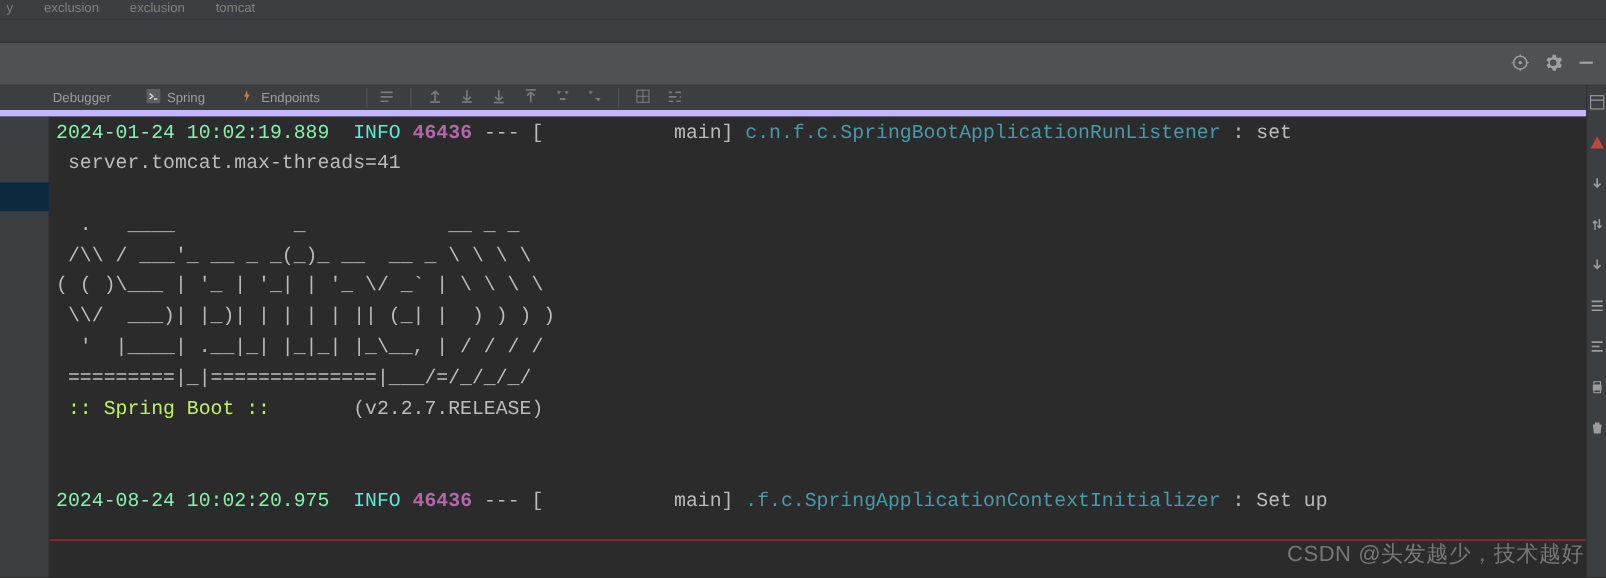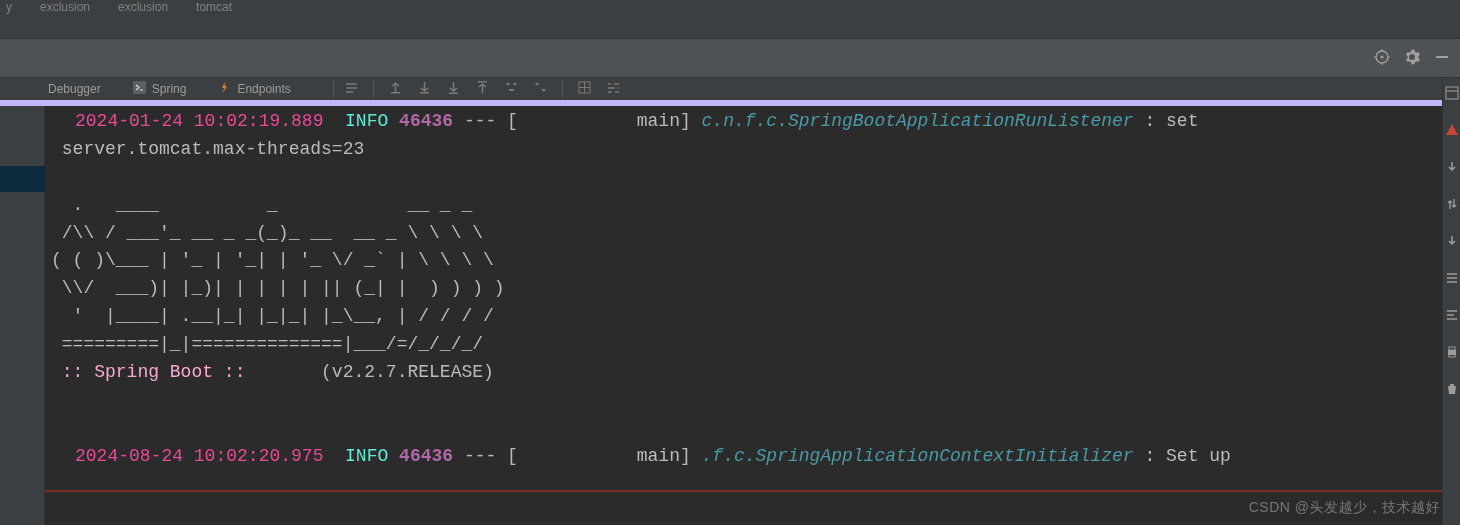--- a/index.html
+++ b/index.html
@@ -91,28 +91,28 @@
     background: #2b2b2b;
     font-family: "Consolas", "Courier New", monospace;
     font-size: 18px;
     line-height: 1.55;
     white-space: pre;
     color: #bbbbbb;
     padding: 2px 6px 0 6px;
     overflow: hidden;
     position: relative;
   }
-  .log-ts    { color: #ec4899; margin-left: 24px; }
+  .log-ts    { color: #86efac; }
   .log-info  { color: #5eead4; }
   .log-pid   { color: #b267a8; font-weight: bold; }
   .log-dash  { color: #bbbbbb; }
   .log-thr   { color: #bbbbbb; text-align: right; }
-  .log-cls   { color: #4a99a6; font-style: italic; }
+  .log-cls   { color: #4a99a6; }
   .log-msg   { color: #bbbbbb; margin-top: 12px; }
-  .log-green { color: #f9a8d4; }
+  .log-green { color: #bef264; }
   .red-line {
     position: absolute;
     left: 45px;
     right: 18px;
     bottom: 33px;
     height: 2px;
     background: #7c2a2a;
   }
   .right-rail {
     width: 18px;
@@ -128,21 +128,21 @@
     right: 0;
     top: 78px;
     bottom: 0;
   }
   .right-rail svg { width: 14px; height: 14px; fill: #9c9c9c; }
   .right-rail .warn svg { fill: #c2453a; }
   .watermark {
     position: absolute;
     right: 20px;
     bottom: 8px;
-    font-size: 14px;
+    font-size: 20px;
     color: rgba(180,180,180,0.55);
     font-family: Arial, sans-serif;
     letter-spacing: 0.5px;
   }
 </style>
 </head>
 <body>
 
 <div class="top-crumbs">
   <span>y</span>
@@ -229,21 +229,21 @@
           <path d="M2 4h3M8 4h5M2 8h7M12 8h1M2 12h4M9 12h4" stroke="#7a7a7a" stroke-width="1.5"></path>
         </svg></span>
   </div>
 </div>
 
 <div class="content-wrap">
   <div class="left-gutter">
     <div class="hl"></div>
   </div>
   <div class="console"><span class="log-ts">2024-01-24 10:02:19.889</span>  <span class="log-info">INFO</span> <span class="log-pid">46436</span><span class="log-dash"> --- [</span><span class="log-thr">           main] </span><span class="log-cls">c.n.f.c.SpringBootApplicationRunListener</span><span class="log-msg"> : set</span>
-<span class="log-msg"> server.tomcat.max-threads=23</span>
+<span class="log-msg"> server.tomcat.max-threads=41</span>
 
 <span>  .   ____          _            __ _ _</span>
 <span> /\\ / ___'_ __ _ _(_)_ __  __ _ \ \ \ \</span>
 <span>( ( )\___ | '_ | '_| | '_ \/ _` | \ \ \ \</span>
 <span> \\/  ___)| |_)| | | | | || (_| |  ) ) ) )</span>
 <span>  '  |____| .__|_| |_|_| |_\__, | / / / /</span>
 <span> =========|_|==============|___/=/_/_/_/</span>
 <span class="log-green"> :: Spring Boot ::</span><span>       (v2.2.7.RELEASE)</span>
 
 

